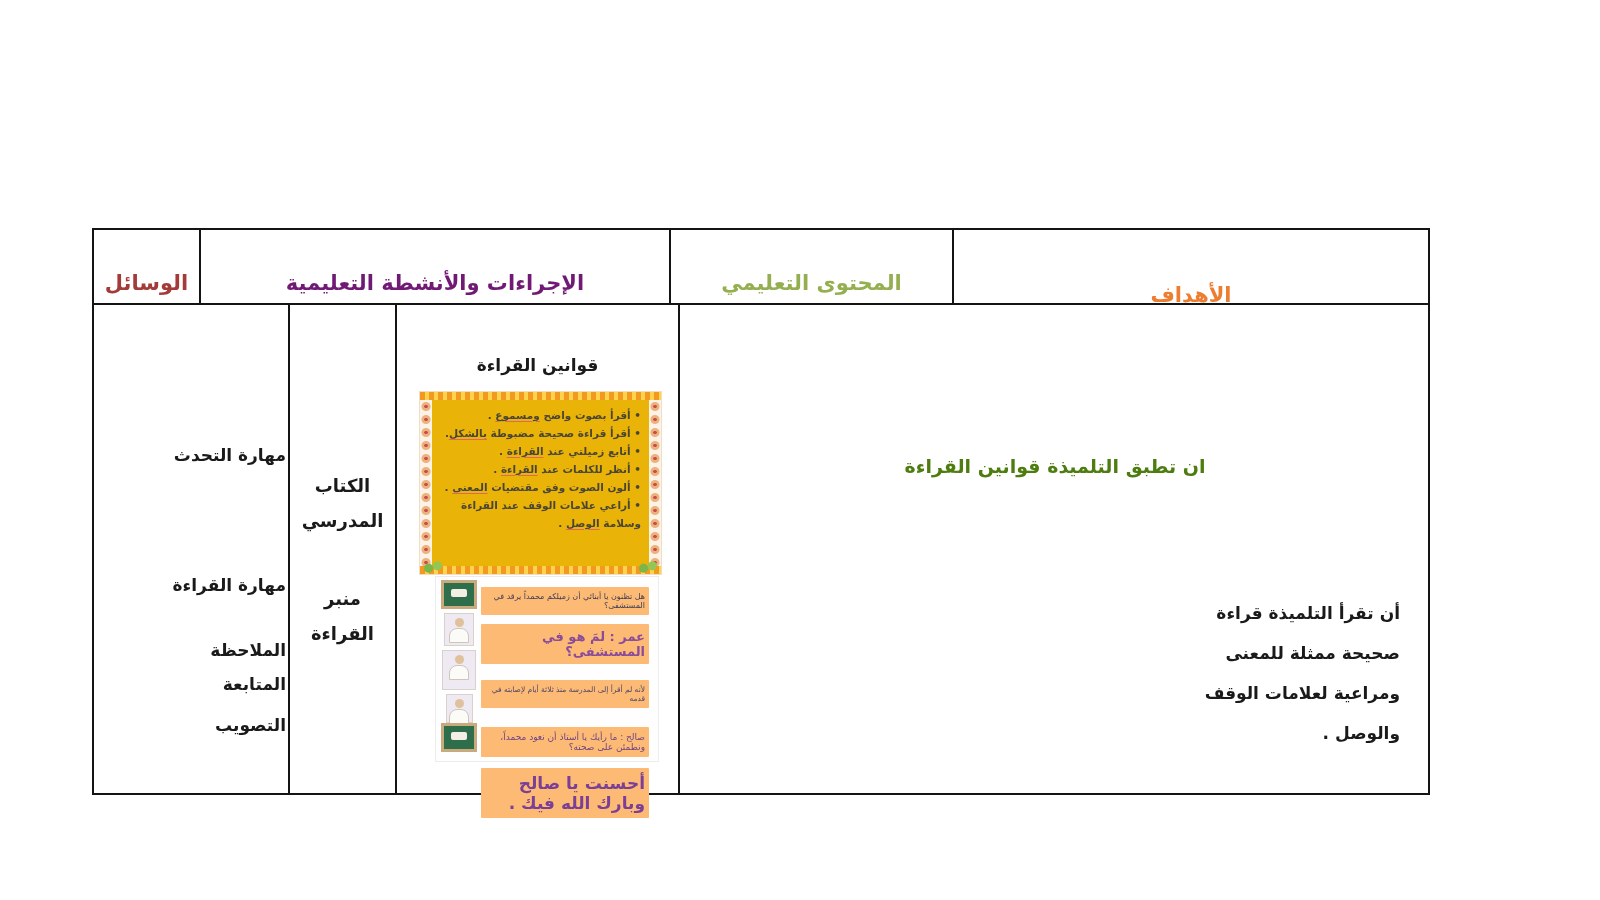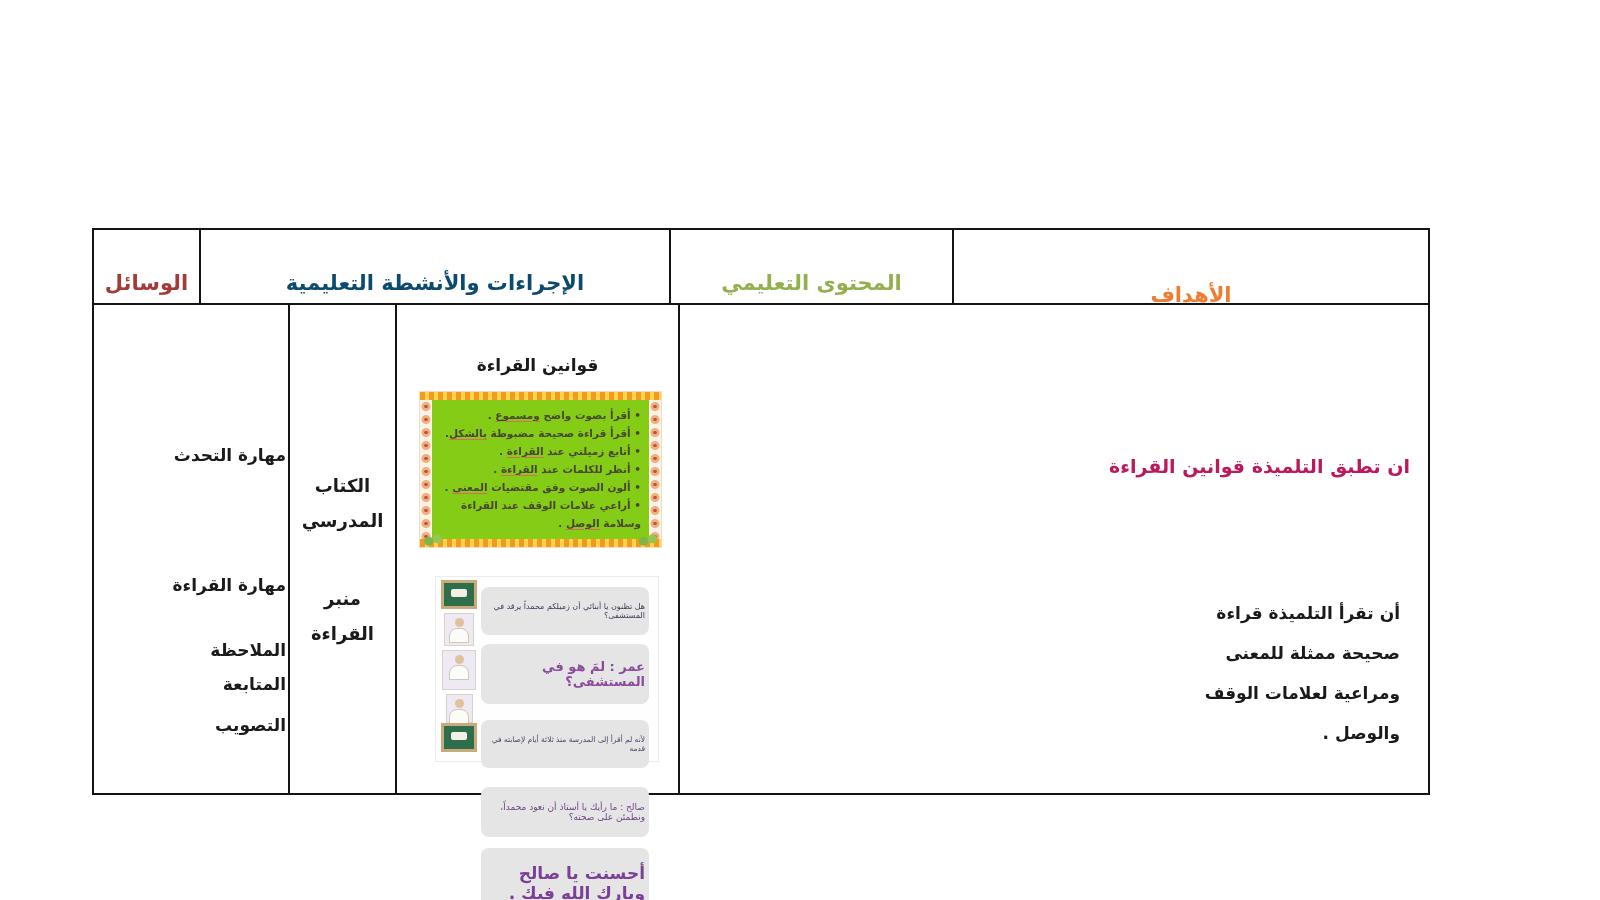--- a/index.html
+++ b/index.html
@@ -20,37 +20,37 @@
   .c-means { width:107px; border-right:2px solid #141414; }
   .c-proc  { width:470px; border-right:2px solid #141414; }
   .c-cont  { width:283px; border-right:2px solid #141414; }
   .c-obj   { flex:1; }
   .hdr {
     display:flex; align-items:flex-end; justify-content:center;
     padding-bottom:8px; font-size:21px; font-weight:bold;
   }
   .hdr-obj  { color:#ED7D31;margin-top:12px; }
   .hdr-cont { color:#94AF4F; }
-  .hdr-proc { color:#0c4a6e; }
+  .hdr-proc { color:#701a75; }
   .hdr-means{ color:#A33B38; }
   .hdr-eval { color:#A33B38; }
 
   .abs { position:absolute; }
 
   
-  .goal1 { top:150px; right:0; left:0; text-align:right; padding:0 18px 0 4px;
-           font-size:19px; font-weight:bold; color:#be185d; }
+  .goal1 { top:150px; right:0; left:0; text-align:center; padding:0 2px 0 4px;
+           font-size:19px; font-weight:bold; color:#4d7c0f; }
   .goal2 { top:288px; right:28px; width:218px; text-align:right;
            font-size:17px; font-weight:bold; color:#1a1a1a; line-height:40px; }
 
   
   .cont-title { top:50px; left:0; right:0; text-align:center;
                 font-size:17px; font-weight:bold; color:#1a1a1a; }
   .rules-box {
-    top:86px; left:22px; width:243px; height:157px; background:#84cc16;
+    top:86px; left:22px; width:243px; height:184px; background:#eab308;
     border:1px solid #f0ddc2;
   }
   .rb-stripe { position:absolute; left:0; right:0; height:8px;
     background:repeating-linear-gradient(90deg,#f2991f 0 5px,#ffd34d 5px 9px); }
   .rb-top { top:0; } .rb-bottom { bottom:0; }
   .rb-side { position:absolute; top:8px; bottom:8px; width:12px;
     background-color:#fdf2e7;
     background-image:radial-gradient(circle at 50% 50%, #cc4b4b 0 1.5px, #ecb27c 2px 4px, rgba(0,0,0,0) 5px);
     background-size:12px 13px; }
   .rb-left { left:0; } .rb-right { right:0; }
@@ -76,21 +76,21 @@
   .thumb-board::after { content:""; display:block; width:16px; height:8px; margin:6px auto 0;
     background:#f3efe6; border-radius:2px; }
   .thumb-person { width:30px; height:33px; background:#efe9f3; margin-top:4px; }
   .thumb-person::before { content:""; display:block; width:9px; height:9px; border-radius:50%;
     background:#dfc29c; margin:4px auto 0; }
   .thumb-person::after { content:""; display:block; width:18px; height:13px;
     background:#fbfbf8; border:1px solid #cfc6ba; border-radius:8px 8px 0 0; margin:1px auto 0; }
   .thumb-person-lg { width:34px; height:40px; }
   .thumb-person-sm { width:27px; height:29px; }
   .tb-lines { flex:1; direction:rtl; text-align:right; padding:4px 6px 0 2px; }
-  .tb-line { display:inline-block; background:#e5e5e5; padding:15px 4px; border-radius:8px; }
+  .tb-line { display:inline-block; background:#fdba74; padding:5px 4px; border-radius:1px; }
   .tb-l1 { font-size:8px;  color:#3c3c58; margin-top:3px; }
   .tb-l2 { font-size:13px; color:#8A4B9B; font-weight:bold; margin-top:9px; }
   .tb-l3 { font-size:7.5px; color:#4c466a; margin-top:16px; }
   .tb-l4 { font-size:9px;  color:#6e4584; margin-top:19px; }
   .tb-l5 { font-size:17px; color:#7a3f96; font-weight:bold; margin-top:11px; }
   .tb-row { display:block; }
 
   
   .proc-title { top:172px; left:0; right:0; text-align:center;
     font-size:20px; font-weight:bold; color:#1a1a1a; }

